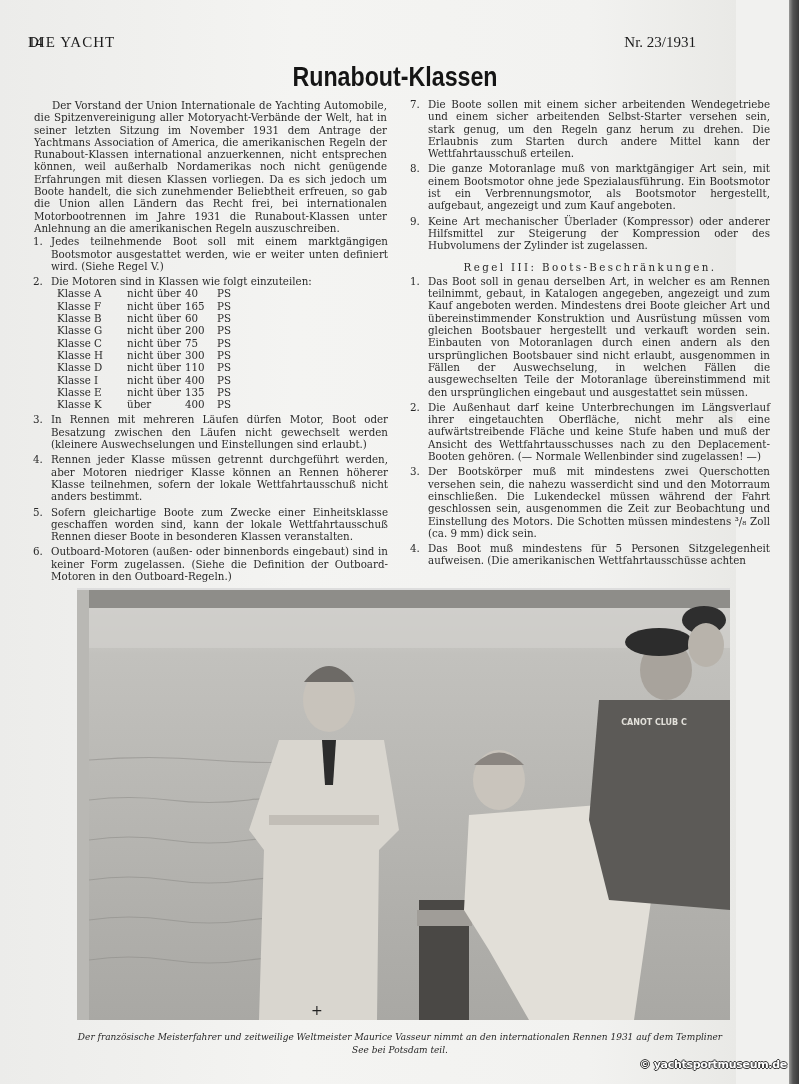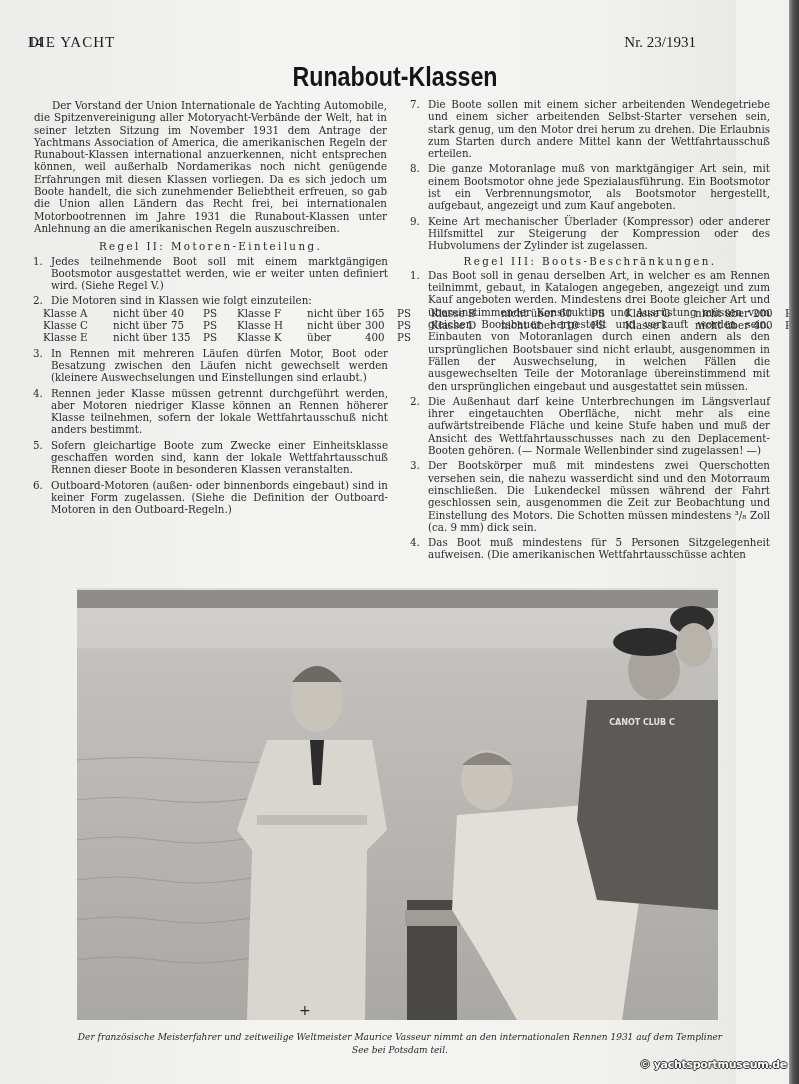--- a/index.html
+++ b/index.html
@@ -36,30 +36,31 @@
   }
   .col.left { left: 33px; }
   .col.right { left: 410px; width: 360px; }
   .col p { margin: 1px; text-indent: 18px; }
   .col .sec-head {
     text-align: center; letter-spacing: 2.4px; margin: 6px 0 2px 0; font-size: 10.3px;
   }
   .item { display: flex; margin-bottom: 3px; }
   .item .num { width: 18px; flex: 0 0 18px; text-align: left; }
   .item .txt { flex: 1; text-align: justify; }
-  .classes { display: grid; grid-template-columns: 1fr 1fr 1fr 1fr; column-gap: 14px; margin: 0 0 3px 10px; }
+  .classes { display: grid; grid-template-columns: 1fr; column-gap: 14px; margin: 0 0 3px 24px; }
   .classes .row { display: flex; }
   .classes .cname { width: 70px; }
   .classes .cq { width: 58px; }
   .classes .cv { width: 28px; text-align: left; padding-right: 4px; }
   .classes .cu { width: 20px; }
   .photo {
     position: absolute; left: 77px; top: 588px; width: 641px; height: 430px;
     background: #b9b8b4; overflow: hidden;
     border-top: 2px solid #ddd;
+    padding-left: 12px;
   }
   .photo svg { display: block; }
   .caption {
     position: absolute; top: 1031px; left: 40px; width: 720px; text-align: center;
     font-family: "DejaVu Serif", serif; font-style: italic; font-size: 10px; line-height: 12.5px; color: #262626;
     transform: scaleX(0.9); transform-origin: center;
   }
   .credit {
     position: absolute; top: 1096px; right: 40px;
     font-family: "DejaVu Serif", serif; font-style: italic; font-size: 11px; color: #333;
@@ -80,21 +81,20 @@
     <span class="pg">14</span>
     <span class="mag">DIE YACHT</span>
     <span class="issue">Nr. 23/1931</span>
   </div>
 
   <div class="title">Runabout-Klassen</div>
 
   <div class="col left">
     <p>Der Vorstand der Union Internationale de Yachting Automobile, die Spitzenvereinigung aller Motoryacht-Verbände der Welt, hat in seiner letzten Sitzung im November 1931 dem Antrage der Yachtmans Association of America, die amerikanischen Regeln der Runabout-Klassen international anzuerkennen, nicht entsprechen können, weil außerhalb Nordamerikas noch nicht genügende Erfahrungen mit diesen Klassen vorliegen. Da es sich jedoch um Boote handelt, die sich zunehmender Beliebtheit erfreuen, so gab die Union allen Ländern das Recht frei, bei internationalen Motorbootrennen im Jahre 1931 die Runabout-Klassen unter Anlehnung an die amerikanischen Regeln auszuschreiben.</p>
 
-    <div class="sec-head">Regel II: Motoren-Einteilung.</div>
 
     <div class="item">
       <span class="num">1.</span>
       <span class="txt">Jedes teilnehmende Boot soll mit einem marktgängigen Bootsmotor ausgestattet werden, wie er weiter unten definiert wird. (Siehe Regel V.)</span>
     </div>
     <div class="item" style="margin-bottom:0">
       <span class="num">2.</span>
       <span class="txt">Die Motoren sind in Klassen wie folgt einzuteilen:</span>
     </div>
 
@@ -175,32 +175,32 @@
     </div>
     <div class="item">
       <span class="num">6.</span>
       <span class="txt">Outboard-Motoren (außen- oder binnenbords eingebaut) sind in keiner Form zugelassen. (Siehe die Definition der Outboard-Motoren in den Outboard-Regeln.)</span>
     </div>
   </div>
 
   <div class="col right">
     <div class="item">
       <span class="num">7.</span>
-      <span class="txt">Die Boote sollen mit einem sicher arbeitenden Wendegetriebe und einem sicher arbeitenden Selbst-Starter versehen sein, stark genug, um den Motor drei herum zu drehen. Die Erlaubnis zum Starten durch andere Mittel kann der Wettfahrtausschuß erteilen.</span>
+      <span class="txt">Die Boote sollen mit einem sicher arbeitenden Wendegetriebe und einem sicher arbeitenden Selbst-Starter versehen sein, stark genug, um den Regeln ganz herum zu drehen. Die Erlaubnis zum Starten durch andere Mittel kann der Wettfahrtausschuß erteilen.</span>
     </div>
     <div class="item">
       <span class="num">8.</span>
       <span class="txt">Die ganze Motoranlage muß von marktgängiger Art sein, mit einem Bootsmotor ohne jede Spezialausführung. Ein Bootsmotor ist ein Verbrennungsmotor, als Bootsmotor hergestellt, aufgebaut, angezeigt und zum Kauf angeboten.</span>
     </div>
     <div class="item">
       <span class="num">9.</span>
       <span class="txt">Keine Art mechanischer Überlader (Kompressor) oder anderer Hilfsmittel zur Steigerung der Kompression oder des Hubvolumens der Zylinder ist zugelassen.</span>
     </div>
 
-    <div class="sec-head" style="margin-top:3px">Regel III: Boots-Beschränkungen.</div>
+    <div class="sec-head" style="margin-top:9px">Regel III: Boots-Beschränkungen.</div>
 
     <div class="item">
       <span class="num">1.</span>
       <span class="txt">Das Boot soll in genau derselben Art, in welcher es am Rennen teilnimmt, gebaut, in Katalogen angegeben, angezeigt und zum Kauf angeboten werden. Mindestens drei Boote gleicher Art und übereinstimmender Konstruktion und Ausrüstung müssen vom gleichen Bootsbauer hergestellt und verkauft worden sein. Einbauten von Motoranlagen durch einen andern als den ursprünglichen Bootsbauer sind nicht erlaubt, ausgenommen in Fällen der Auswechselung, in welchen Fällen die ausgewechselten Teile der Motoranlage übereinstimmend mit den ursprünglichen eingebaut und ausgestattet sein müssen.</span>
     </div>
     <div class="item">
       <span class="num">2.</span>
       <span class="txt">Die Außenhaut darf keine Unterbrechungen im Längsverlauf ihrer eingetauchten Oberfläche, nicht mehr als eine aufwärtstreibende Fläche und keine Stufe haben und muß der Ansicht des Wettfahrtausschusses nach zu den Deplacement-Booten gehören. (— Normale Wellenbinder sind zugelassen! —)</span>
     </div>
     <div class="item">

